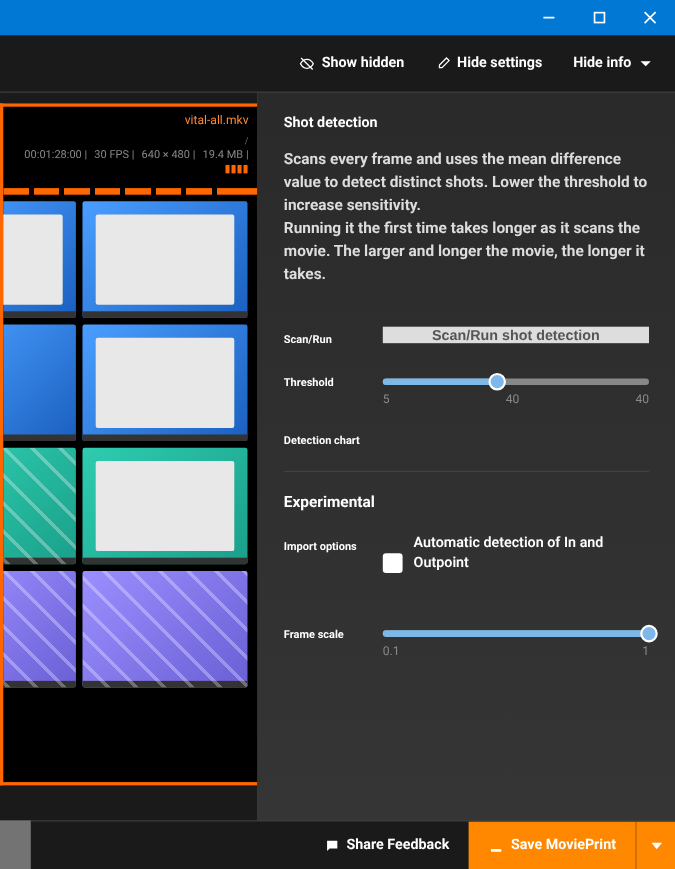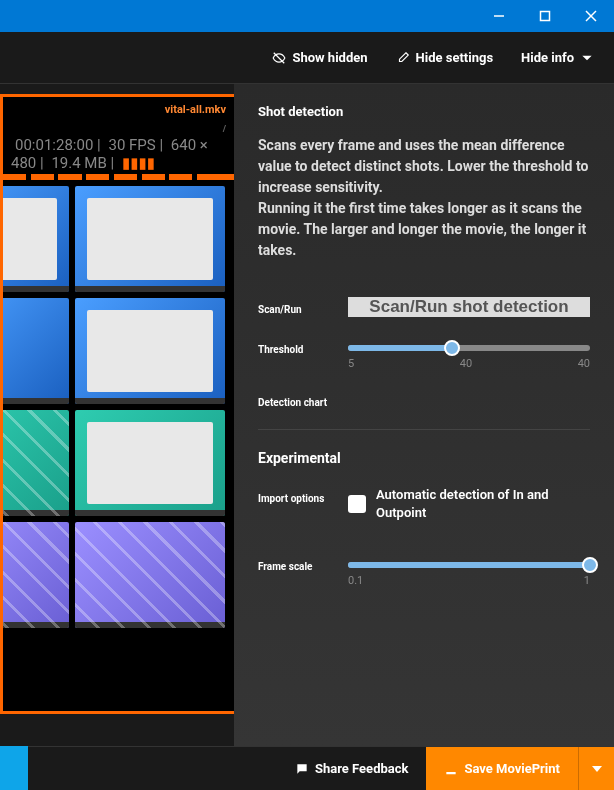--- a/index.html
+++ b/index.html
@@ -2,58 +2,58 @@
 <html><head>
 <meta charset="utf-8">
 <style>
 * { box-sizing: border-box; margin: 0; padding: 0; }
 body { font-family: -apple-system, "Segoe UI", Roboto, sans-serif; background: #fff; width: 614px; height: 790px; overflow: hidden; position: relative; }
 
 .titlebar { height: 32px; background: #0078d4; display: flex; justify-content: flex-end; align-items: center; }
 .titlebar-btn { width: 46px; height: 32px; display: flex; align-items: center; justify-content: center; cursor: pointer; }
 .titlebar-btn svg { stroke: #fff; fill: none; }
 
-.app { height: 758px; display: flex; flex-direction: column; background: #0ea5e9; }
+.app { height: 758px; display: flex; flex-direction: column; background: #737373; }
 
 .toolbar { height: 52px; background: #1a1a1a; border-bottom: 1px solid #333; display: flex; justify-content: flex-end; align-items: center; padding-right: 8px; gap: 4px; }
 .toolbar-btn { color: #fff; font-size: 13px; font-weight: 700; padding: 8px 12px; border-radius: 4px; display: flex; align-items: center; gap: 6px; cursor: pointer; }
 .icon-sm { width: 14px; height: 14px; }
 
 .content { flex: 1; display: flex; overflow: hidden; }
 
 .left-panel { width: 234px; background: #1a1a1a; overflow: hidden; position: relative; }
 .thumb-frame { border: 3px solid #ff6600; margin: 10px 0 0 0; padding: 0; background: #000; height: 620px; overflow: hidden; border-right: none; }
-.thumb-meta { text-align: right; padding: 6px 8px 2px; color: #ff8833; font-size: 11px; font-weight: 700; }
-.thumb-stats { padding: 0 8px 2px; color: #888; font-size: 15px; }
+.thumb-meta { text-align: right; padding: 6px 8px 2px; color: #ff8833; font-size: 11px; font-weight: 400; }
+.thumb-stats { text-align: right; padding: 0 8px 12px; color: #888; font-size: 10px; }
 .thumb-stats span { margin-left: 4px; }
 .tick-row { height: 6px; background: linear-gradient(to right, #ff6600 0 10%, #000 10% 12%, #ff6600 12% 22%, #000 22% 24%, #ff6600 24% 34%, #000 34% 36%, #ff6600 36% 46%, #000 46% 48%, #ff6600 48% 58%, #000 58% 60%, #ff6600 60% 70%, #000 70% 72%, #ff6600 72% 82%, #000 82% 84%, #ff6600 84% 100%); }
 .thumbs { display: grid; grid-template-columns: 60px 150px; gap: 6px; padding: 6px 0 6px 6px; }
 .thumb { background: linear-gradient(135deg, #4a9eff, #1a5fbf); border-radius: 2px; height: 106px; position: relative; overflow: hidden; }
 .thumb.partial { margin-left: -50px; }
 .thumb.win::before { content: ""; position: absolute; top: 12px; left: 12px; right: 12px; bottom: 12px; background: #e8e8e8; border-radius: 2px; }
 .thumb.green { background: linear-gradient(135deg, #2eccb0, #1a9f8a); }
 .thumb.green.wave::after, .thumb.purple.wave::after { content: ""; position: absolute; inset: 0; background: repeating-linear-gradient(45deg, transparent 0 15px, rgba(255,255,255,0.3) 15px 18px); }
 .thumb.purple { background: linear-gradient(135deg, #9b8fff, #6a5fd4); }
 .thumb .taskbar { position: absolute; bottom: 0; left: 0; right: 0; height: 6px; background: #333; }
 
 .right-panel { flex: 1; background: linear-gradient(180deg, #2a2a2a 0%, #353535 100%); color: #fff; padding: 20px 24px; overflow-y: auto; font-size: 14px; }
 .section-title { font-weight: 700; margin-bottom: 16px; font-size: 13px; }
 .section-desc { line-height: 1.5; color: #ddd; font-weight: 700; margin-bottom: 36px; }
 .control-row { display: flex; align-items: flex-start; gap: 12px; margin-bottom: 20px; }
 .control-label { width: 78px; font-weight: 700; font-size: 10px; line-height: 1.3; padding-top: 6px; }
 .control-body { flex: 1; }
-.btn { background: #ddd; color: #555; font-weight: 700; font-size: 17px; padding: 0 18px; border-radius: 0; border: none; cursor: pointer; display: inline-block; }
+.btn { background: #ddd; color: #555; font-weight: 700; font-size: 13px; padding: 0 18px; border-radius: 0; border: none; cursor: pointer; display: inline-block; }
 .slider-track { position: relative; height: 6px; background: #888; border-radius: 3px; margin-top: 8px; }
 .slider-fill { position: absolute; left: 0; top: 0; height: 100%; background: #7db8e8; border-radius: 3px; }
 .slider-handle { position: absolute; top: -5px; width: 16px; height: 16px; background: #7db8e8; border: 2px solid #fff; border-radius: 50%; cursor: grab; margin-left: -8px; }
 .slider-ticks { display: flex; justify-content: space-between; font-size: 11px; color: #888; margin-top: 6px; }
 .divider { height: 1px; background: #444; margin: 20px 0; }
 .exp-title { font-weight: 700; margin-bottom: 20px; }
 .checkbox { width: 18px; height: 18px; background: #fff; border-radius: 3px; flex-shrink: 0; cursor: pointer; }
-.check-row { display: flex; align-items: center; gap: 10px; }
+.check-row { display: flex; align-items: flex-end; gap: 10px; }
 .check-label { font-size: 13px; font-weight: 600; line-height: 1.4; }
 
 .footer { height: 44px; background: #1a1a1a; display: flex; justify-content: flex-end; align-items: stretch; border-top: 1px solid #333; margin-left: 28px; }
 .footer-btn { display: flex; align-items: center; gap: 6px; padding: 0 18px; color: #fff; font-size: 13px; font-weight: 700; cursor: pointer; }
 .footer-btn.orange { background: #ff8800; }
 .footer-dropdown { width: 36px; background: #ff8800; border-left: 1px solid rgba(0,0,0,0.2); display: flex; align-items: center; justify-content: center; cursor: pointer; }
 </style>
 </head>
 <body>
 
@@ -177,21 +177,21 @@
       <div class="control-row">
         <div class="control-label">Import options</div>
         <div class="control-body">
           <div class="check-row">
             <div class="checkbox"></div>
             <div class="check-label">Automatic detection of In and Outpoint</div>
           </div>
         </div>
       </div>
 
-      <div class="control-row" style="margin-top:32px;">
+      <div class="control-row" style="margin-top:44px;">
         <div class="control-label">Frame scale</div>
         <div class="control-body">
           <div class="slider-track">
             <div class="slider-fill" style="width:100%"></div>
             <div class="slider-handle" style="left:100%"></div>
           </div>
           <div class="slider-ticks">
             <span>0.1</span>
             <span>1</span>
           </div>

